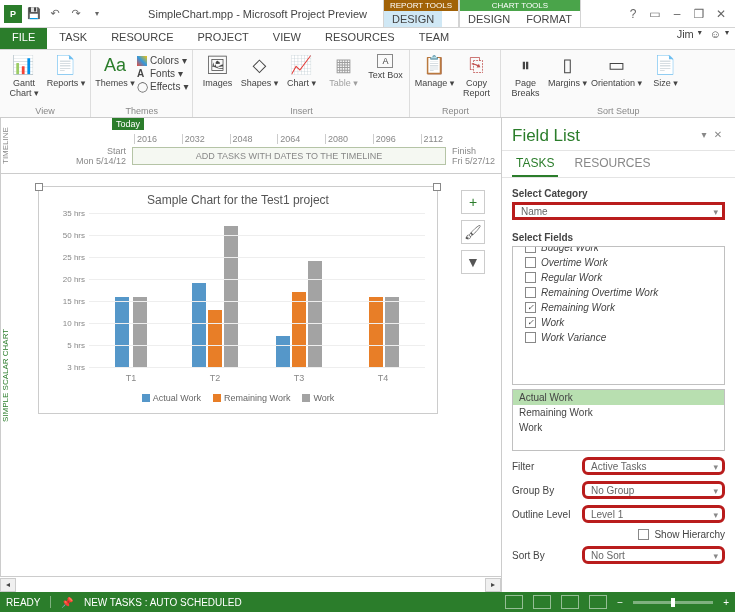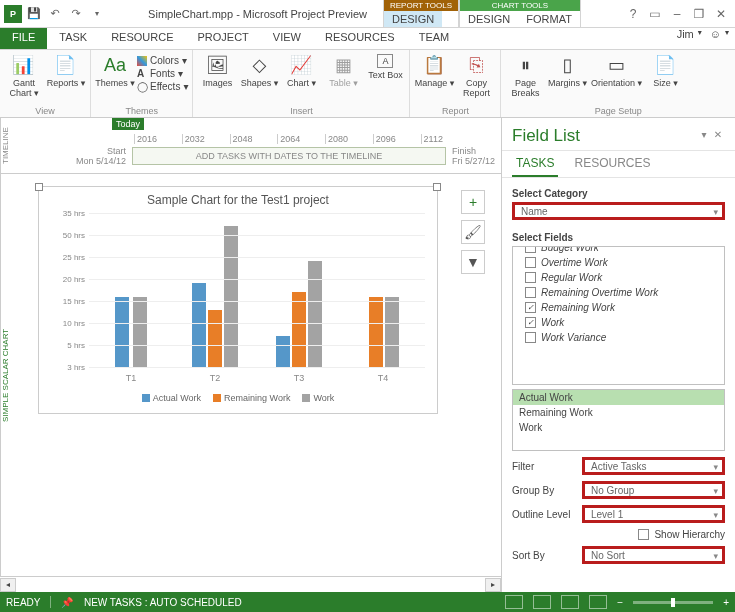--- a/index.html
+++ b/index.html
@@ -97,21 +97,21 @@
 .field-body .sec-label { font-weight: bold; margin: 4px 0 3px; font-size: 10px; }
 .combo { display: flex; align-items: center; border: 3px solid #b91c1c; height: 18px; padding: 0 18px 0 6px; position: relative; font-size: 10px; color: #666; background: #fff; cursor: pointer; }
 .combo::after { content: "▾"; position: absolute; right: 4px; top: 2px; font-size: 9px; color: #888; }
 .check-row { display: flex; align-items: center; gap: 5px; padding: 2px 0 2px 12px; font-size: 10px; color: #444; cursor: pointer; }
 .check-row .cb { width: 11px; height: 11px; border: 1px solid #888; display: flex; align-items: center; justify-content: center; font-size: 8px; color: #444; }
 .selected-fields { border: 1px solid #c0c0c0; margin-top: 4px; height: 62px; }
 .selected-fields .sf-item { padding: 2px 6px; font-size: 10px; cursor: pointer; }
 .selected-fields .sf-item.sel { background: #b8dfb0; }
 .prop-row { display: flex; align-items: center; margin-top: 6px; }
 .prop-row .pl { width: 70px; font-size: 10px; color: #444; }
-.prop-row .combo { flex: 1; }
+.prop-row .combo { flex: 1; border-radius: 6px; }
 .hier-row { display: flex; justify-content: flex-end; padding: 4px 0; }
 
 
 .statusbar { height: 20px; background: #2b7d2b; color: #fff; display: flex; align-items: center; font-size: 10px; padding: 0 6px; gap: 10px; }
 .statusbar .sep { width: 1px; height: 12px; background: rgba(255,255,255,0.4); }
 .statusbar .flex { flex: 1; }
 .statusbar .view-btn { width: 18px; height: 14px; border: 1px solid rgba(255,255,255,0.5); cursor: pointer; }
 .statusbar .zoom-track { width: 80px; height: 3px; background: rgba(255,255,255,0.4); position: relative; }
 .statusbar .zoom-track .thumb { position: absolute; left: 38px; top: -3px; width: 4px; height: 9px; background: #fff; }
 </style>
@@ -249,21 +249,21 @@
         </div>
       <div class="rbtn-large" style="width:54px;">
           <div class="ricon">▭</div>
           <div class="rlabel"><span>Orientation</span> ▾</div>
         </div>
       <div class="rbtn-large">
           <div class="ricon">📄</div>
           <div class="rlabel"><span>Size</span> ▾</div>
         </div>
     </div>
-    <div class="glabel">Page Setup</div>
+    <div class="glabel">Sort Setup</div>
   </div>
 </div>
 
 <div class="main">
   <div class="left">
     <div class="timeline-strip">
       <div class="tl-side">TIMELINE</div>
       <div class="tl-body">
         <div class="today-tag">Today</div>
         <div class="tl-scale">

